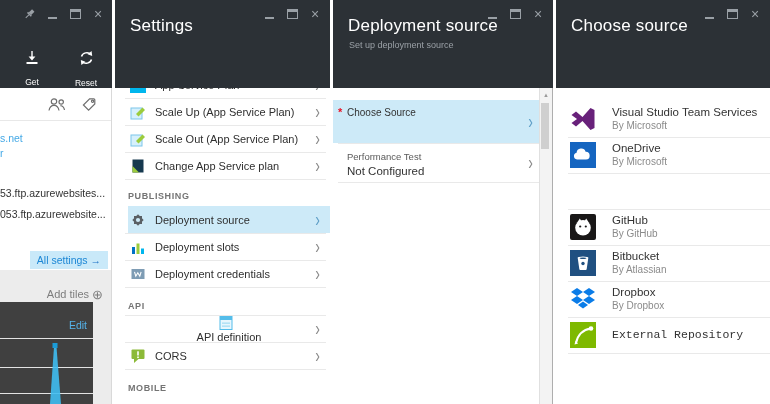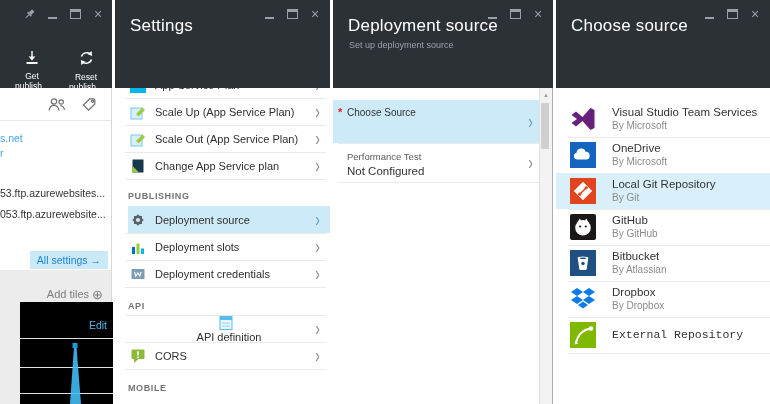--- a/index.html
+++ b/index.html
@@ -9,30 +9,30 @@
   .blade-header{position:absolute;top:0;left:0;right:0;height:88px;background:#2c3136;color:#fff;}
   .blade-title{position:absolute;left:15px;top:16px;font-size:17px;font-weight:300;color:#fff;letter-spacing:.2px;}
   .blade-sub{position:absolute;left:16px;top:40px;font-size:9px;color:#9aa0a6;}
   .win-controls{position:absolute;top:7px;right:9px;display:flex;gap:11px;align-items:center;height:14px;}
   .wc{display:flex;align-items:center;justify-content:center;width:12px;height:14px;cursor:pointer;}
   .min-glyph{width:9px;height:2px;background:#9aa0a6;margin-top:8px;}
   .max-glyph{width:9px;height:6px;border:1px solid #9aa0a6;border-top:3px solid #9aa0a6;}
   .close-glyph{color:#9aa0a6;font-size:14px;line-height:14px;}
   
   .toolbar-btn{position:absolute;top:50px;width:52px;text-align:center;color:#fff;cursor:pointer;}
-  .toolbar-btn .tb-label{font-size:8.5px;line-height:10px;color:#fdfdfd;margin-top:2px;}
+  .toolbar-btn .tb-label{font-size:8.5px;line-height:10px;color:#fdfdfd;margin-top:8px;}
   .essentials{position:absolute;left:0;right:0;top:88px;height:182px;background:#fff;border-right:1px solid #d9d9d9;}
   .ess-iconrow{position:absolute;top:0;left:0;right:0;height:32px;border-bottom:1px solid #e8e8e8;}
   .link{color:#45a9e6;font-size:10.5px;cursor:pointer;}
   .ftp{color:#333;font-size:10.5px;}
   .all-settings{position:absolute;right:3px;top:163px;background:#c9e9f9;color:#1d87d5;
                 font-size:10.5px;padding:3px 7px;cursor:pointer;}
   .dash{position:absolute;left:0;right:0;top:270px;bottom:0;background:#ececec;border-right:1px solid #d9d9d9;}
   .add-tiles{position:absolute;top:17px;right:8px;color:#7d7d7d;font-size:11px;cursor:pointer;}
-  .tile{position:absolute;left:0;top:32px;width:93px;bottom:0;background:#000000;margin-left:20px;}
+  .tile{position:absolute;left:0;top:32px;width:93px;bottom:0;background:#404040;}
   .tile-edit{position:absolute;top:17px;right:6px;font-size:10.5px;color:#55b2e8;cursor:pointer;}
   .gridline{position:absolute;left:0;right:0;height:1px;background:#e3e3e3;}
   
   .sec{position:absolute;left:13px;font-size:9px;font-weight:bold;color:#747474;letter-spacing:.6px;}
   .srow{position:absolute;left:13px;right:0;height:27px;display:flex;align-items:center;cursor:pointer;}
   .srow.sel{background:#cdeaf8;}
   .srow .ic{width:16px;height:16px;margin:0 9px 0 2px;flex:none;display:flex;align-items:center;justify-content:center;}
   .srow .lbl{font-size:11px;color:#2f2f2f;white-space:nowrap;}
   .chev{position:absolute;right:10px;top:50%;transform:translateY(-56%) scaleY(1.45);
         color:#8a8a8a;font-size:14px;font-weight:400;}
@@ -364,33 +364,20 @@
         <svg width="26" height="26">
             <rect width="26" height="26" fill="#1565c0"></rect>
         <path d="M7 17.5 a3.4 3.4 0 0 1 -.4 -6.7 a4.6 4.6 0 0 1 9 -1 a3.7 3.7 0 0 1 .4 7.7 z" fill="#fff"></path>
           </svg>
       </span>
       <span class="cs-title">OneDrive</span>
       <span class="cs-by">By Microsoft</span>
     </div>
     <div class="csep" style="top:173px;"></div>
 
-    <div class="csrow sel" style="top:173px;">
-      <span class="cs-ic">
-        <svg width="26" height="26">
-            <rect width="26" height="26" fill="#e1441f"></rect>
-        <rect x="6.5" y="6.5" width="13" height="13" fill="#fff" transform="rotate(45 13 13)"></rect>
-        <line x1="9.8" y1="16.2" x2="16.2" y2="9.8" stroke="#e1441f" stroke-width="1.5"></line>
-        <circle cx="9.8" cy="16.2" r="1.6" fill="#e1441f"></circle>
-            <circle cx="16.2" cy="9.8" r="1.6" fill="#e1441f"></circle>
-          </svg>
-      </span>
-      <span class="cs-title">Local Git Repository</span>
-      <span class="cs-by">By Git</span>
-    </div>
     <div class="csep" style="top:209px;"></div>
 
     <div class="csrow" style="top:209px;">
       <span class="cs-ic">
         <svg width="26" height="26">
             <rect width="26" height="26" rx="2" fill="#191717"></rect>
         <circle cx="13" cy="13.7" r="7.8" fill="#fff"></circle>
         <polygon points="7.2,8.6 9.8,4.6 11.6,7.4" fill="#fff"></polygon>
         <polygon points="18.8,8.6 16.2,4.6 14.4,7.4" fill="#fff"></polygon>
         <circle cx="10.2" cy="12.5" r="1.1" fill="#191717"></circle>

